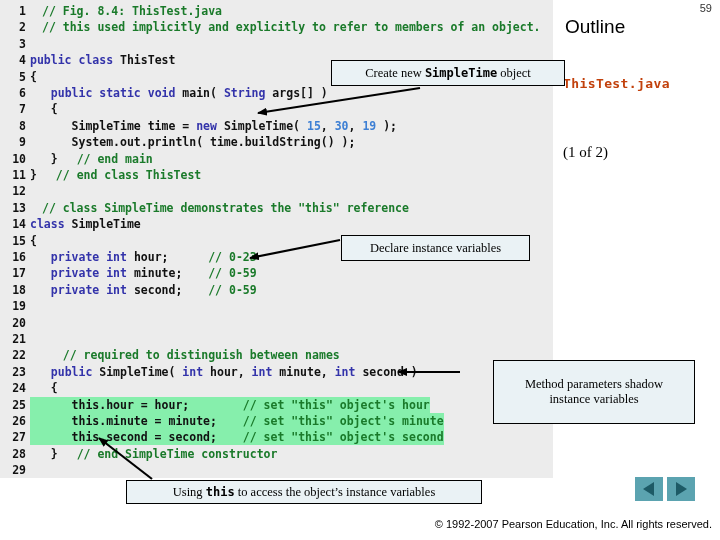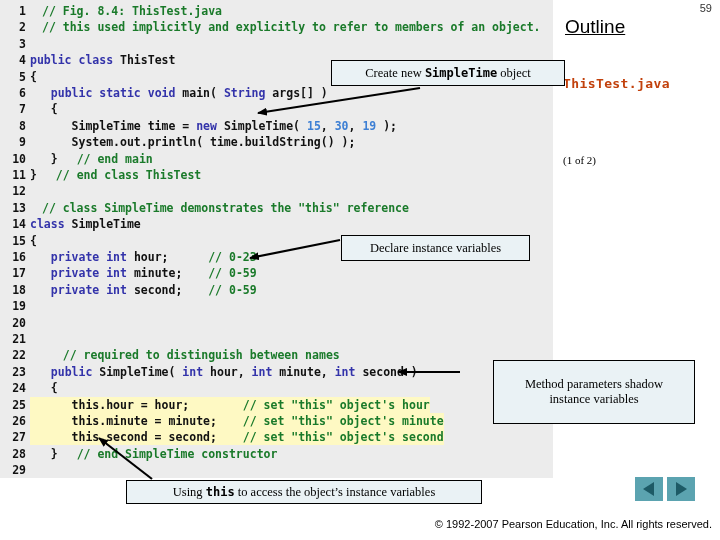--- a/index.html
+++ b/index.html
@@ -21,39 +21,39 @@
   }
   .lno{
     position:absolute;left:4px;width:22px;text-align:right;
     color:#111111;font-weight:bold;
   }
   .ltxt{position:absolute;left:30px;}
   .kw{color:#3333aa;}
   .cm{color:#1a7a2a;margin-left:12px;}
   .num{color:#3d7fd4;}
   .id{color:#111111;}
-  .hl{background:#fef9c3;}
+  .hl{background:#86efac;}
   
   #page-number{
     position:absolute;right:8px;top:2px;font-size:11px;color:#333;
     font-family:"Liberation Sans",sans-serif;
   }
   #outline-title{
     position:absolute;left:565px;top:16px;
     font-family:"Liberation Sans",sans-serif;
-    font-size:19px;color:#000;text-decoration:underline;
+    font-size:19px;color:#000;
   }
   #outline-file{
     position:absolute;left:563px;top:76px;
     font-family:"DejaVu Sans Mono","Liberation Mono",monospace;
     font-weight:bold;font-size:13px;color:#c2410c;letter-spacing:.4px;
   }
   #outline-pages{
-    position:absolute;left:563px;top:154px;
-    font-family:"Liberation Serif",serif;font-size:11px;color:#000;
+    position:absolute;left:563px;top:144px;
+    font-family:"Liberation Serif",serif;font-size:15px;color:#000;
   }
   
   .callout{
     position:absolute;background:#eaf2f5;border:1px solid #000;
     box-sizing:border-box;font-family:"Liberation Serif",serif;
     font-size:12.5px;color:#000;text-align:center;
     display:flex;align-items:center;justify-content:center;
     line-height:15px;
   }
   .callout .mono{

